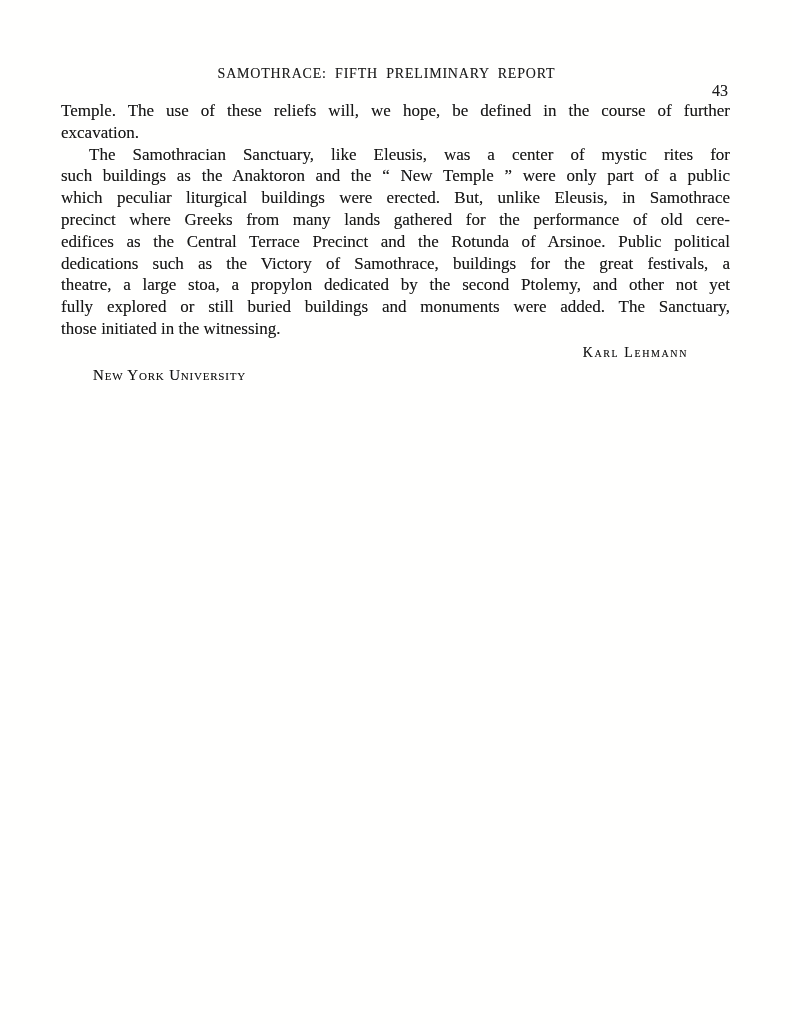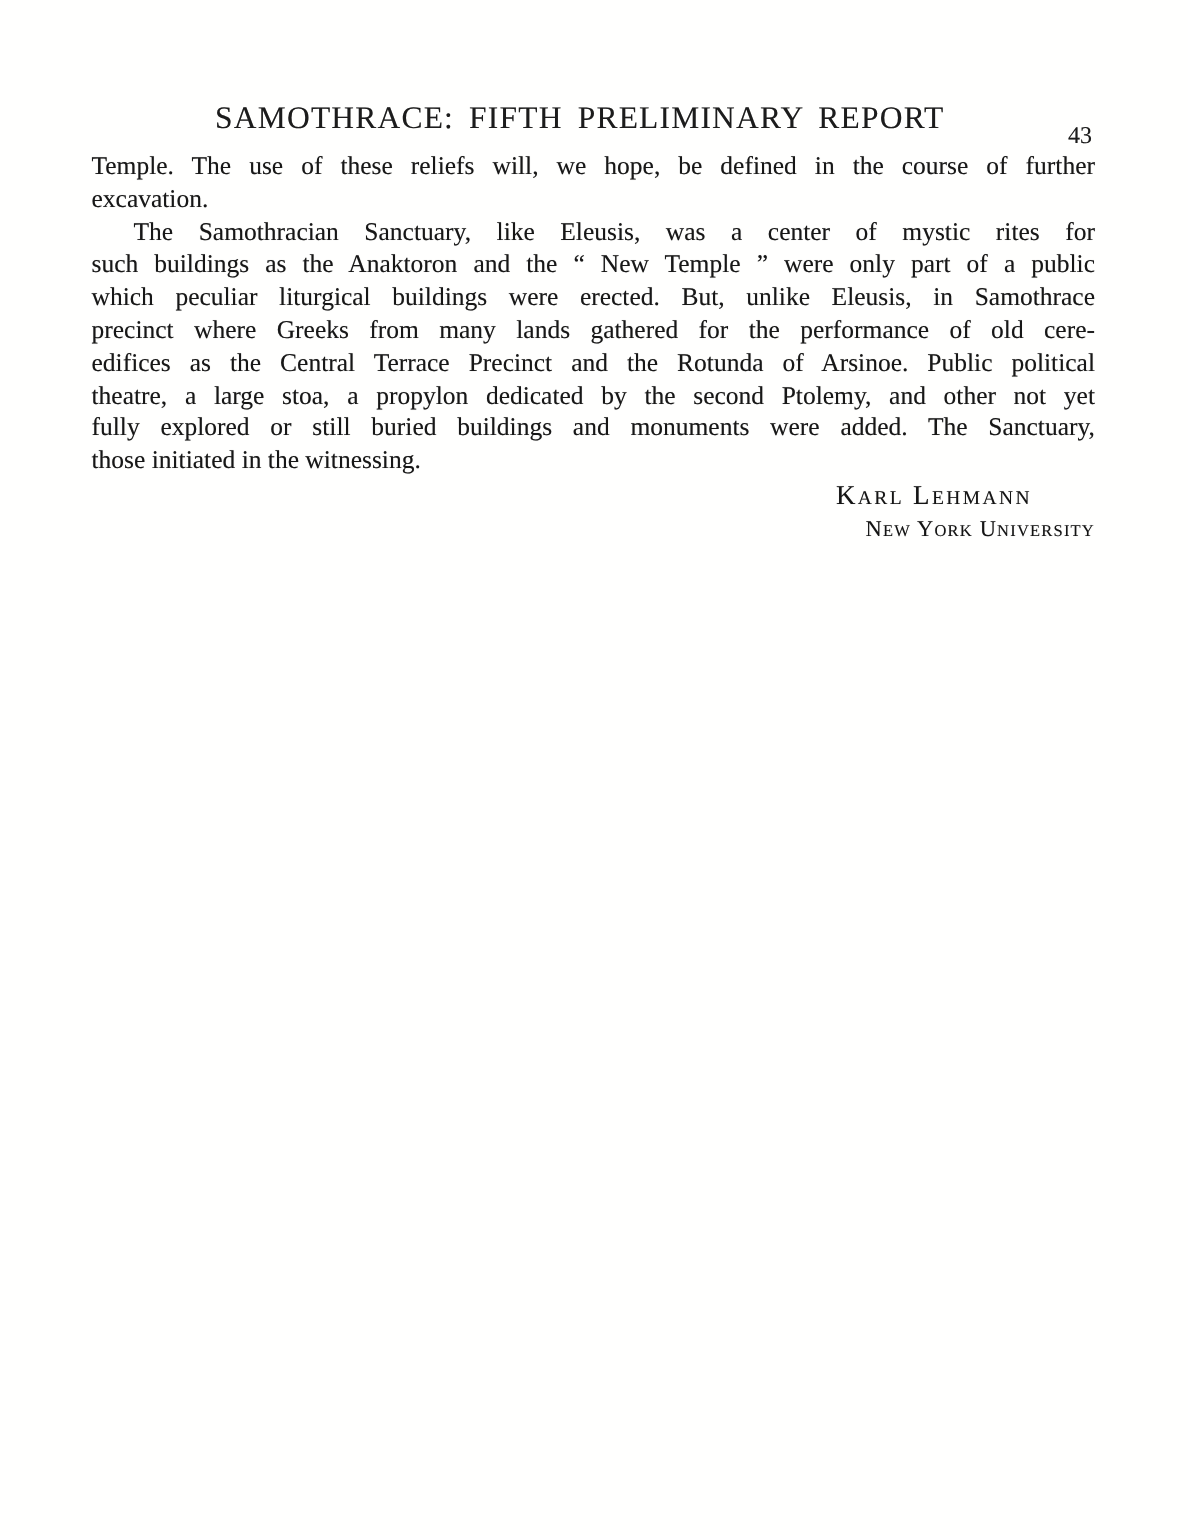--- a/index.html
+++ b/index.html
@@ -24,21 +24,21 @@
   .running-head {
     position: absolute;
     left: 0; top: 66px;
     width: 100%;
     height: 22px;
   }
   .running-title {
     display: block;
     text-align: center;
     transform: translateX(-9px);
-    font-size: 21px;
+    font-size: 14px;
     letter-spacing: 0.8px;
     word-spacing: 4px;
     color: #1c1c1c;
     text-shadow: 0 0 0.4px rgba(0,0,0,0.35);
   }
   .page-number {
     position: absolute;
     right: 2px; top: 0;
     font-size: 16px;
     color: #1c1c1c;
@@ -63,27 +63,27 @@
   .line.last {
     text-align: center;
     text-align-last: left;
   }
   .line.indent { text-indent: 28px; }
   .signature-row {
     margin-top: 2px;
     text-align: right;
     padding-right: 42px;
     font-variant: small-caps;
-    font-size: 18px;
+    font-size: 14px;
     letter-spacing: 1.6px;
     color: #141414;
   }
   .affiliation-row {
     margin-top: 1px;
-    text-align: right;
+    text-align: left;
     padding-left: 32px;
     font-variant: small-caps;
     font-size: 15px;
     letter-spacing: 0.8px;
     color: #141414;
   }
 </style>
 </head>
 <body>
 
@@ -101,20 +101,21 @@
         <div class="line">Temple. The use of these reliefs will, we hope, be defined in the course of further</div>
         <div class="line last">excavation.</div>
       </div>
 
       <div class="paragraph">
         <div class="line indent">The Samothracian Sanctuary, like Eleusis, was a center of mystic rites for</div>
         <div class="line">such buildings as the Anaktoron and the “ New Temple ” were only part of a public</div>
         <div class="line">which peculiar liturgical buildings were erected. But, unlike Eleusis, in Samothrace</div>
         <div class="line">precinct where Greeks from many lands gathered for the performance of old cere-</div>
         <div class="line">edifices as the Central Terrace Precinct and the Rotunda of Arsinoe. Public political</div>
+        <div class="line">dedications such as the Victory of Samothrace, buildings for the great festivals, a</div>
         <div class="line">theatre, a large stoa, a propylon dedicated by the second Ptolemy, and other not yet</div>
         <div class="line">fully explored or still buried buildings and monuments were added. The Sanctuary,</div>
         <div class="line last">those initiated in the witnessing.</div>
       </div>
 
       <div class="signature-row">Karl Lehmann</div>
 
       <div class="affiliation-row">New York University</div>
 
     </div>

